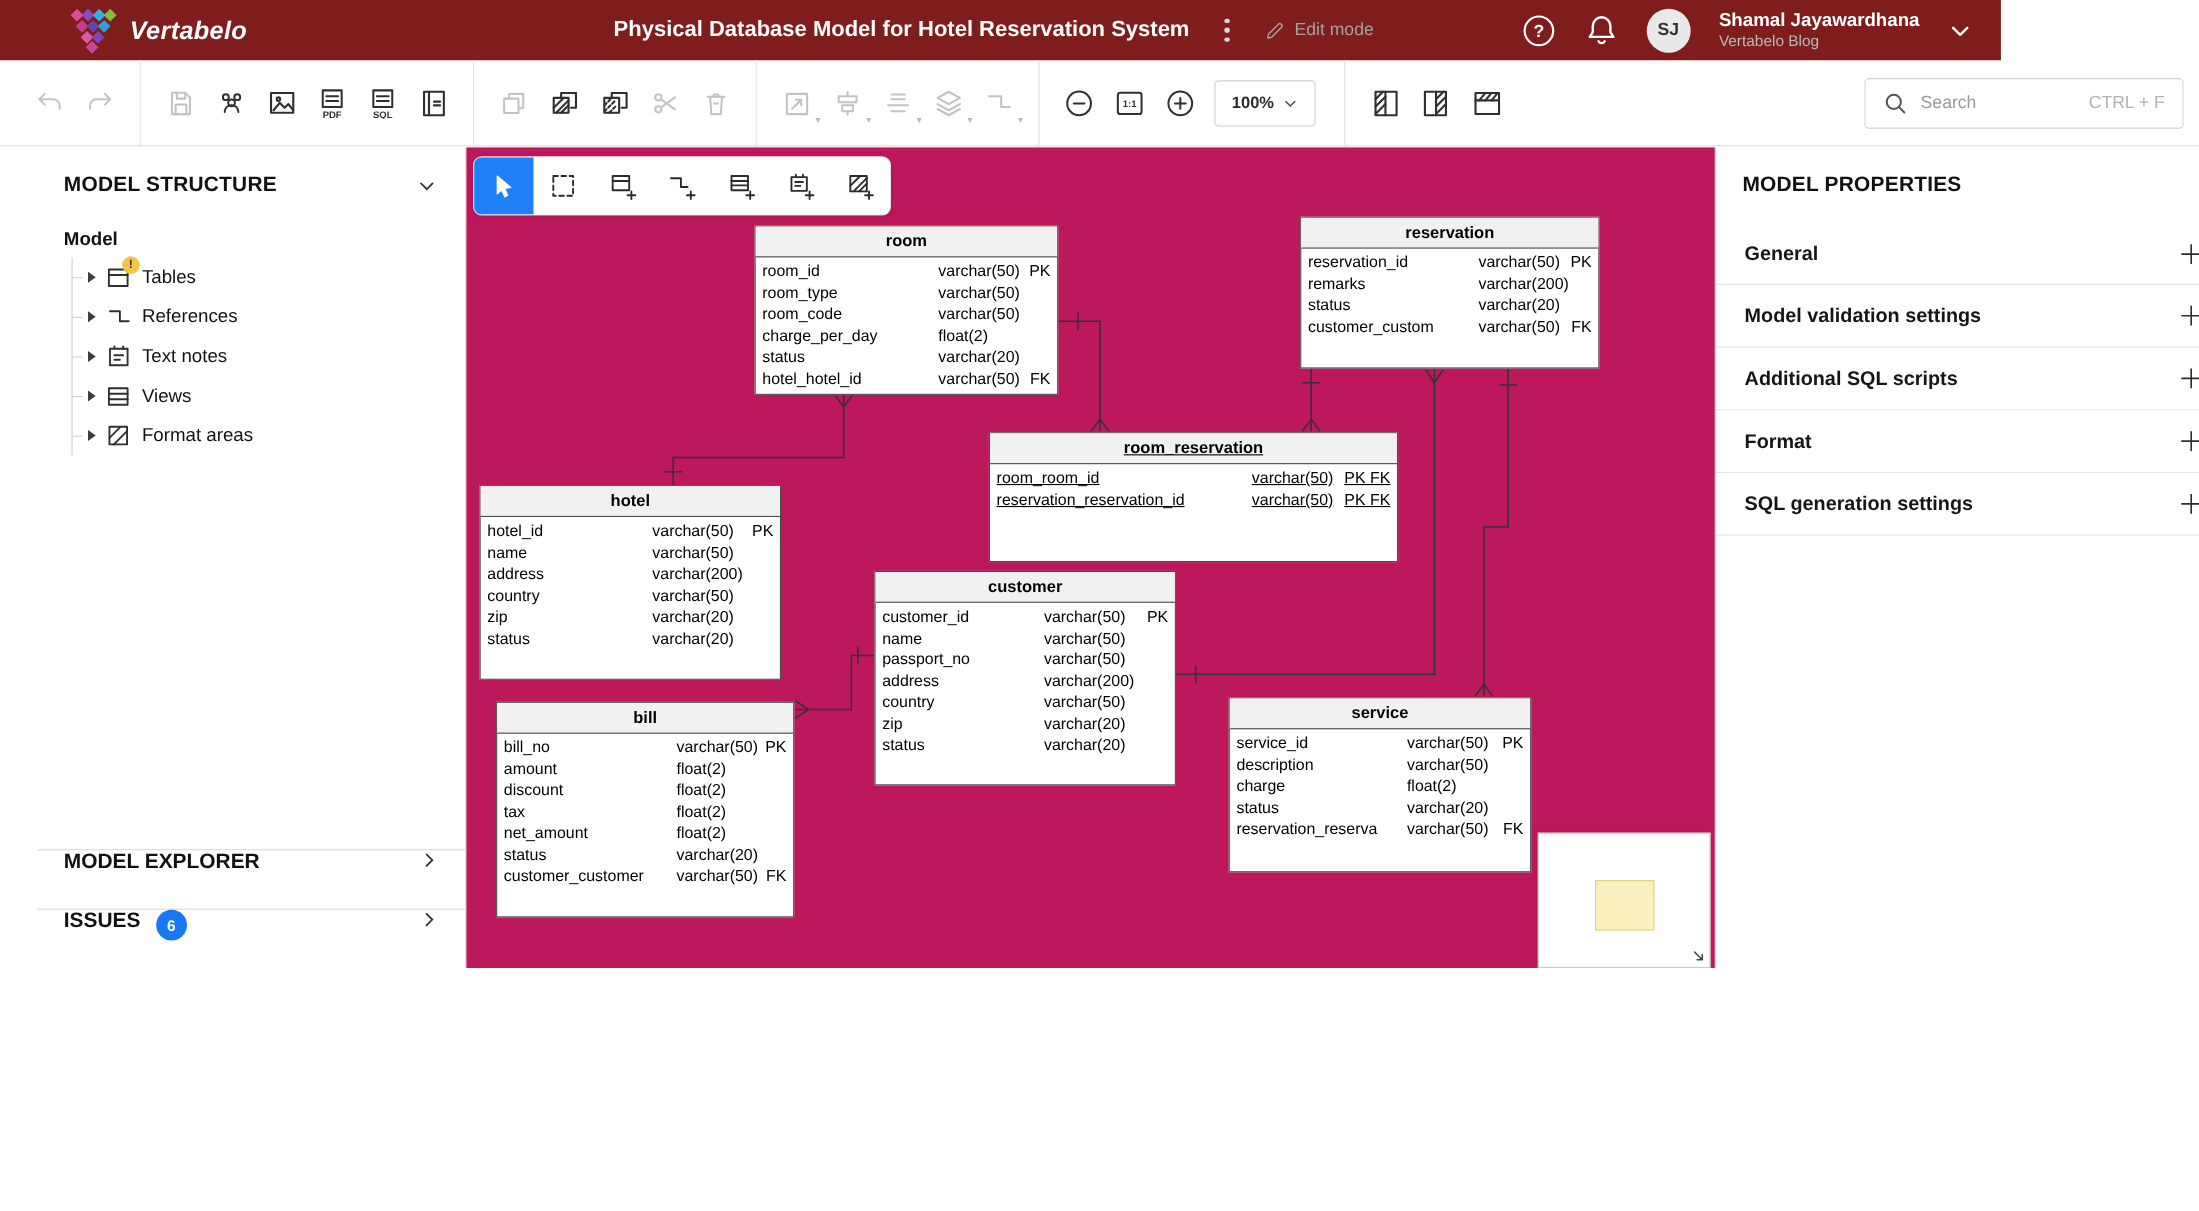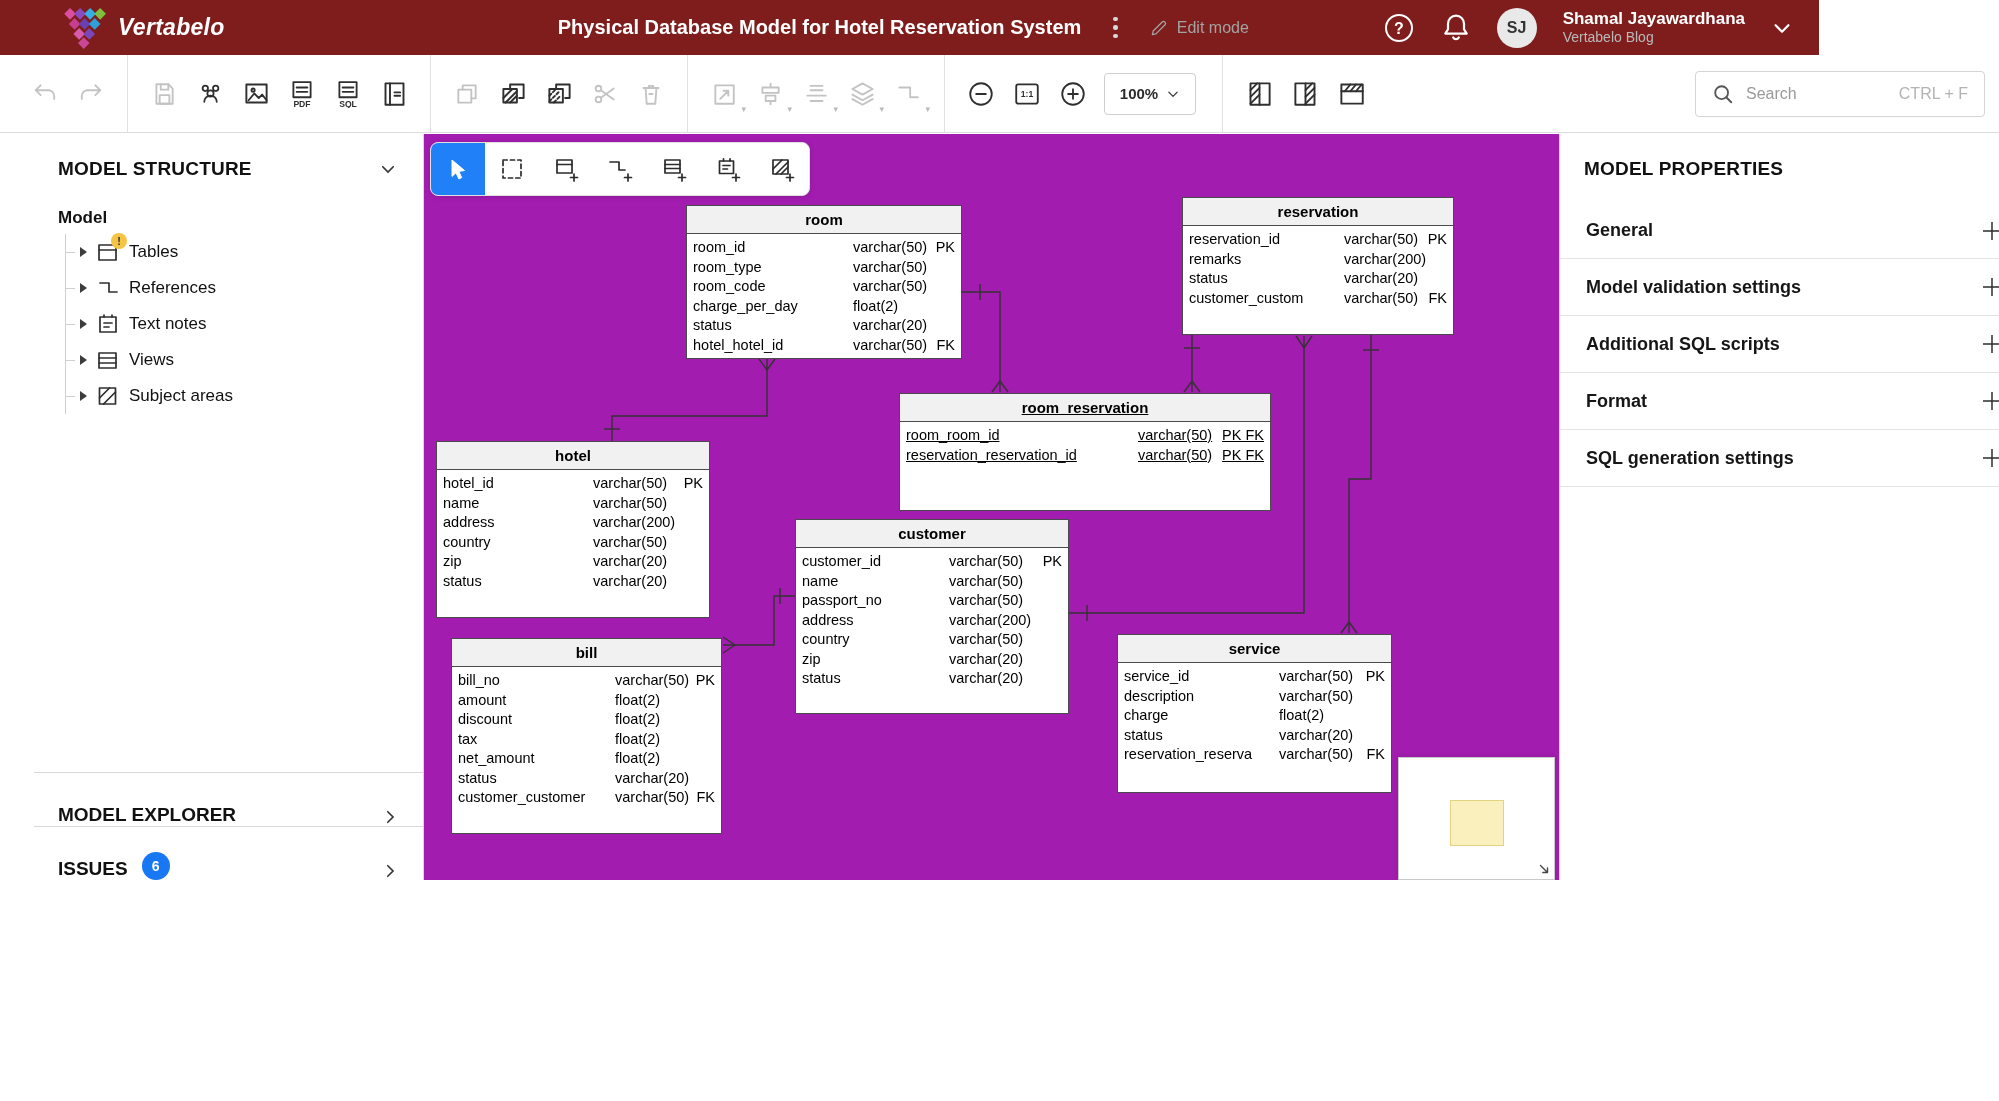--- a/index.html
+++ b/index.html
@@ -37,41 +37,41 @@
     display:flex; align-items:center; justify-content:center; gap:8px; font-size:15px; font-weight:bold;
     color:#2c2c2c; margin-left:8px; cursor:pointer; padding:0 10px; }
   .searchbox { margin-left:auto; width:290px; height:46px; border:1px solid #d4d4d4; border-radius:4px;
     display:flex; align-items:center; gap:12px; padding:0 16px; color:#9a9a9a; font-size:16px; }
   .searchbox .ph { flex:1; }
   .searchbox .sc { color:#b3b3b3; }
 
   
   .main { position:absolute; left:0; top:134px; width:1999px; height:746px; display:flex;margin-left:34px; }
   .left-panel  { width:390px; height:100%; background:#fff; border-right:1px solid #d9d9d9; position:relative; }
-  .canvas      { width:1135px; height:100%; background:#a21caf; position:relative; overflow:hidden; }
+  .canvas      { width:1135px; height:100%; background:#be185d; position:relative; overflow:hidden; }
   .right-panel { width:474px; height:100%; background:#fff; border-left:1px solid #d9d9d9; position:relative; }
 
   .panel-h { display:flex; align-items:center; justify-content:space-between;
     padding:24px 26px 10px 24px; font-size:19px; font-weight:bold; color:#111; letter-spacing:.2px; }
 
   
   .model-label { padding:18px 24px 6px 24px; font-size:17px; font-weight:bold; color:#111; }
   .tree { margin-left:31px; border-left:1px solid #cfcfcf; padding-left:0; }
   .tree-item { position:relative; display:flex; align-items:center; gap:9px; height:36px;
     padding-left:14px; cursor:pointer; }
   .tree-item::before { content:""; position:absolute; left:0; top:50%; width:9px; height:1px; background:#cfcfcf; }
   .tw { width:0; height:0; border-left:7px solid #3d3d3d; border-top:5px solid transparent;
     border-bottom:5px solid transparent; flex:0 0 auto; }
   .tree-ic { position:relative; width:24px; height:24px; flex:0 0 auto; }
   .tree-lbl { font-size:17px; color:#111; }
   .warn-badge { position:absolute; right:-7px; top:-7px; width:16px; height:16px; border-radius:50%;
     background:#f6c445; color:#333; font-size:11px; font-weight:bold;
     display:flex; align-items:center; justify-content:center; }
   .left-bottom { position:absolute; left:0; bottom:0; width:100%; }
-  .lb-row { height:54px; border-top:1px solid #d9d9d9; display:flex; align-items:flex-end;
+  .lb-row { height:54px; border-top:1px solid #d9d9d9; display:flex; align-items:flex-start;
     padding:0 24px; font-size:19px; font-weight:bold; color:#111; cursor:pointer; }
   .lb-row .grow { flex:1; }
   .issues-badge { width:28px; height:28px; border-radius:50%; background:#1877f2; color:#fff;
     font-size:14px; display:flex; align-items:center; justify-content:center; margin-left:14px; }
 
   
   .acc { margin-top:12px; }
   .acc-row { height:57px; border-bottom:1px solid #e4e4e4; display:flex; align-items:center;
     padding:0 30px 0 26px; cursor:pointer; }
   .acc-row:first-child { border-top:1px solid #fff; }
@@ -395,21 +395,21 @@
         <span class="tree-lbl">Views</span>
       </div>
       <div class="tree-item">
         <span class="tw"></span>
         <span class="tree-ic">
           <svg width="24" height="24" viewBox="0 0 24 24">
               <rect class="ic" x="3.5" y="4" width="16" height="16"></rect>
               <path class="ic" d="M3.5 14 13.5 4M7.5 20 19.5 8" stroke-width="1.4"></path>
             </svg>
         </span>
-        <span class="tree-lbl">Subject areas</span>
+        <span class="tree-lbl">Format areas</span>
       </div>
     </div>
     <div class="left-bottom">
       <div class="lb-row">
         <span class="grow">MODEL EXPLORER</span>
         <svg width="18" height="18" viewBox="0 0 24 24">
             <path d="M9 5l7 7-7 7" fill="none" stroke="#333" stroke-width="2.2" stroke-linecap="round"></path>
           </svg>
       </div>
       <div class="lb-row">

